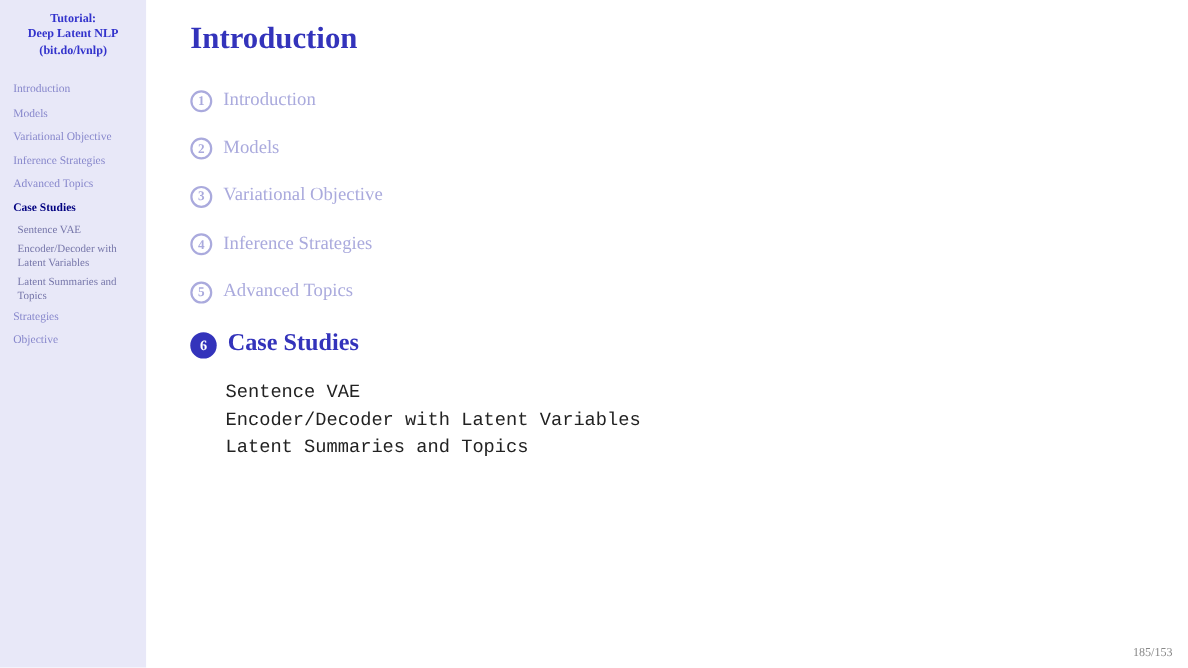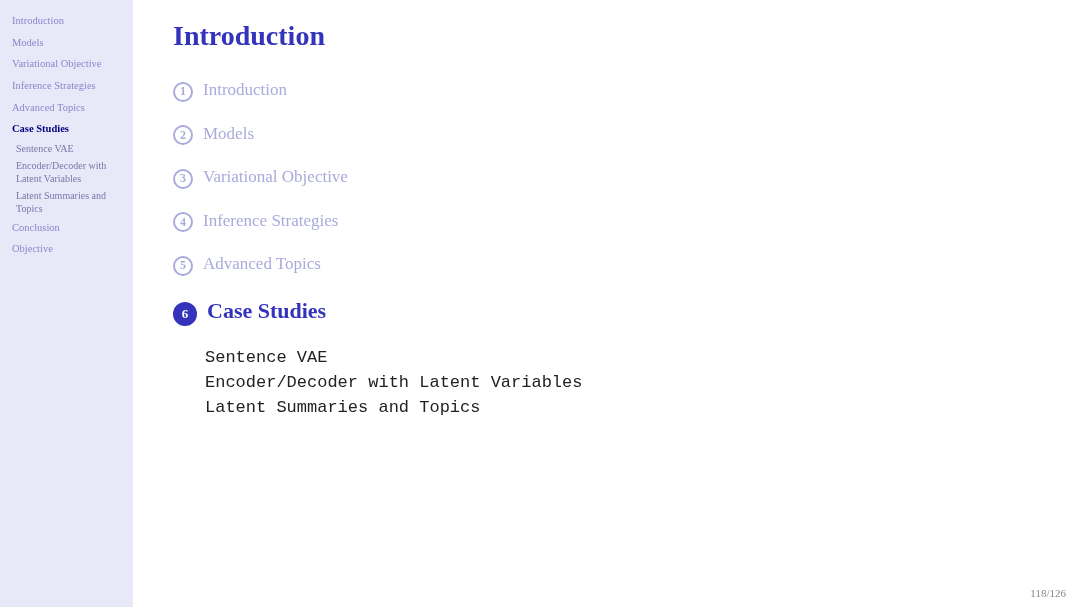--- a/index.html
+++ b/index.html
@@ -139,31 +139,36 @@
       bottom: 8px;
       right: 14px;
       font-size: 11px;
       color: #888;
     }
   </style>
 </head>
 <body>
 
 <div id="sidebar">
+  <div class="sidebar-title">
+    <span>Tutorial:</span><br>
+    <span>Deep Latent NLP</span><br>
+    <span>(bit.do/lvnlp)</span>
+  </div>
 
   <div class="sidebar-item">Introduction</div>
   <div class="sidebar-item">Models</div>
   <div class="sidebar-item">Variational Objective</div>
   <div class="sidebar-item">Inference Strategies</div>
   <div class="sidebar-item">Advanced Topics</div>
   <div class="sidebar-item active">Case Studies</div>
   <div class="sidebar-item sub">Sentence VAE</div>
   <div class="sidebar-item sub">Encoder/Decoder with Latent Variables</div>
   <div class="sidebar-item sub">Latent Summaries and Topics</div>
-  <div class="sidebar-item">Conclusion</div>
+  <div class="sidebar-item">Strategies</div>
   <div class="sidebar-item">Objective</div>
 </div>
 
 <div id="main">
 
   <div class="slide-title">Introduction</div>
 
   <div class="toc-item">
     <span class="toc-number-circle-outline">1</span>
     <span class="toc-label">Introduction</span>
@@ -193,14 +198,14 @@
     <span class="toc-number-circle">6</span>
     <span class="toc-label" style="color:#3333bb; font-size:22px; font-weight:bold;">Case Studies</span>
   </div>
 
   <div class="sub-items">
     <span class="sub-item-label">Sentence VAE</span>
     <span class="sub-item-label">Encoder/Decoder with Latent Variables</span>
     <span class="sub-item-label">Latent Summaries and Topics</span>
   </div>
 
-  <div class="page-number">118/126</div>
+  <div class="page-number">185/153</div>
 </div>
 
 </body></html>

